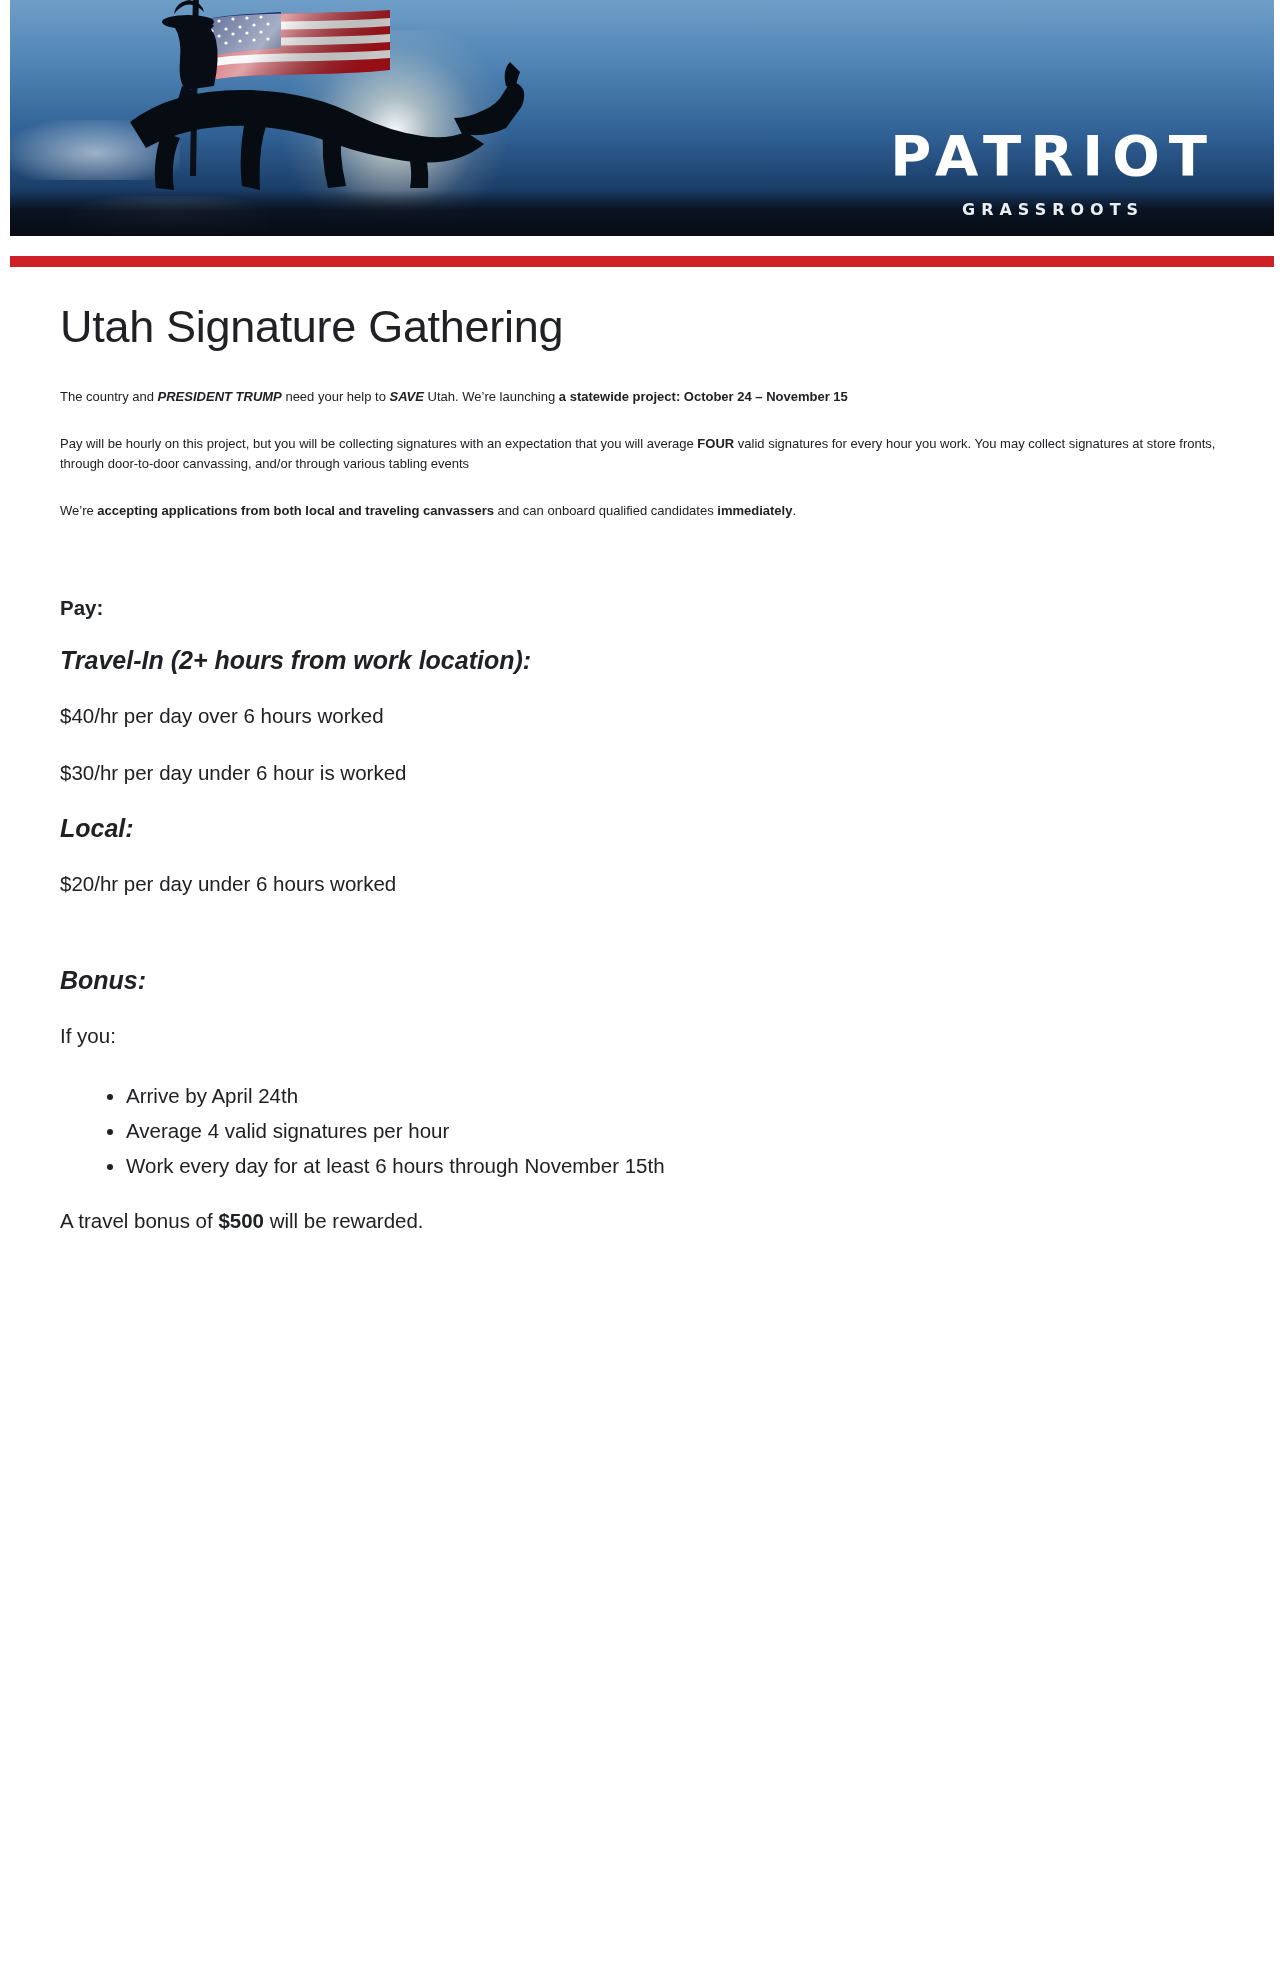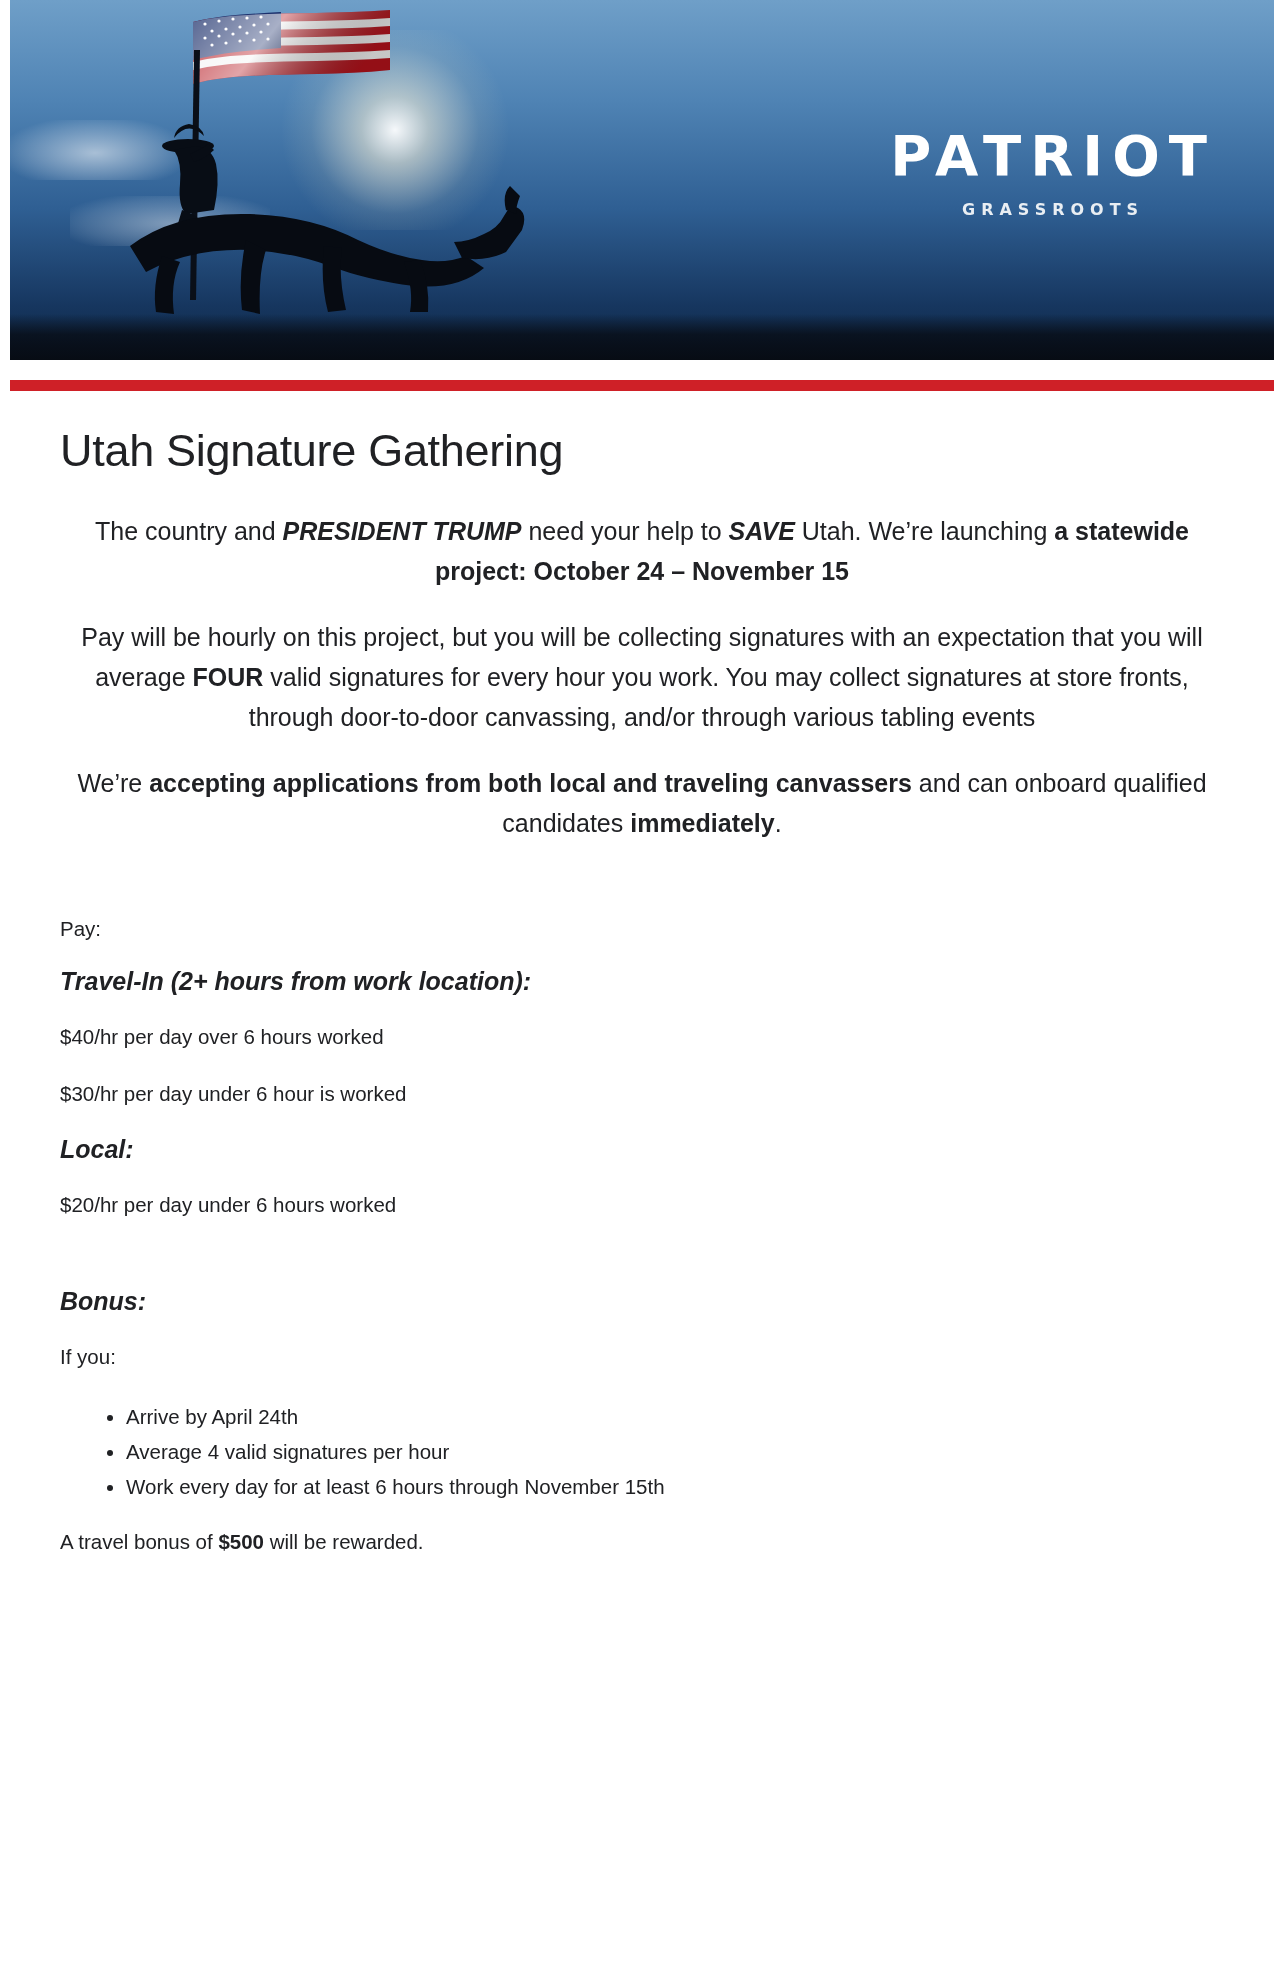--- a/index.html
+++ b/index.html
@@ -19,21 +19,21 @@
     min-height: 1980px;
     position: relative;
     background: #ffffff;
     overflow: hidden;
   }
 
   
   .hero {
     position: relative;
     margin: 0 10px;
-    height: 360px;
+    height: 236px;
     background: linear-gradient(180deg, #6f9fc8 0%, #4f83b4 28%, #2f5f93 58%, #16365f 85%, #0d2542 100%);
     overflow: hidden;
   }
   
   .hero .sunglow {
     position: absolute;
     left: 270px; top: 30px;
     width: 230px; height: 200px;
     background: radial-gradient(circle at 50% 50%, rgba(255,255,255,0.95) 0%, rgba(255,246,220,0.55) 22%, rgba(255,240,200,0.10) 55%, rgba(255,255,255,0) 75%);
     pointer-events: none;
@@ -107,33 +107,32 @@
   }
   h1.title {
     font-size: 45px;
     font-weight: 400;
     color: #202124;
     margin: 0 0 34px 0;
     line-height: 1.15;
     letter-spacing: -0.3px;
   }
   p.para {
-    font-size: 25px;
+    font-size: 13px;
     line-height: 1.6;
     margin: 0 0 26px 0;
     color: #202124;
-    text-align: center;
   }
   .b { font-weight: 700; }
   .bi { font-weight: 700; font-style: italic; }
   .spacer-lg { height: 48px; }
   .spacer-md { height: 40px; }
   p.head {
     font-size: 20.5px;
-    font-weight: 400;
+    font-weight: 700;
     margin: 0 0 26px 0;
   }
   p.subhead {
     font-size: 25px;
     font-weight: 700;
     font-style: italic;
     margin: 0 0 26px 0;
   }
   p.line {
     font-size: 20.5px;

